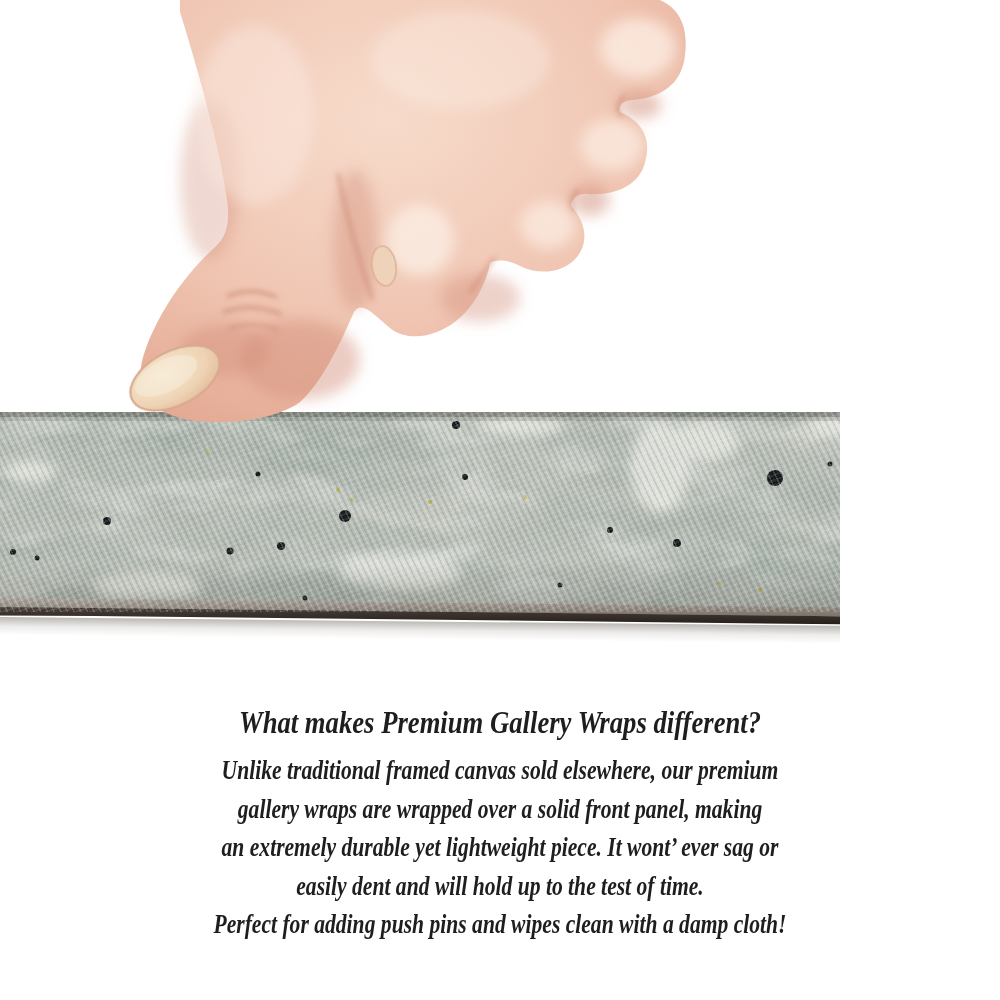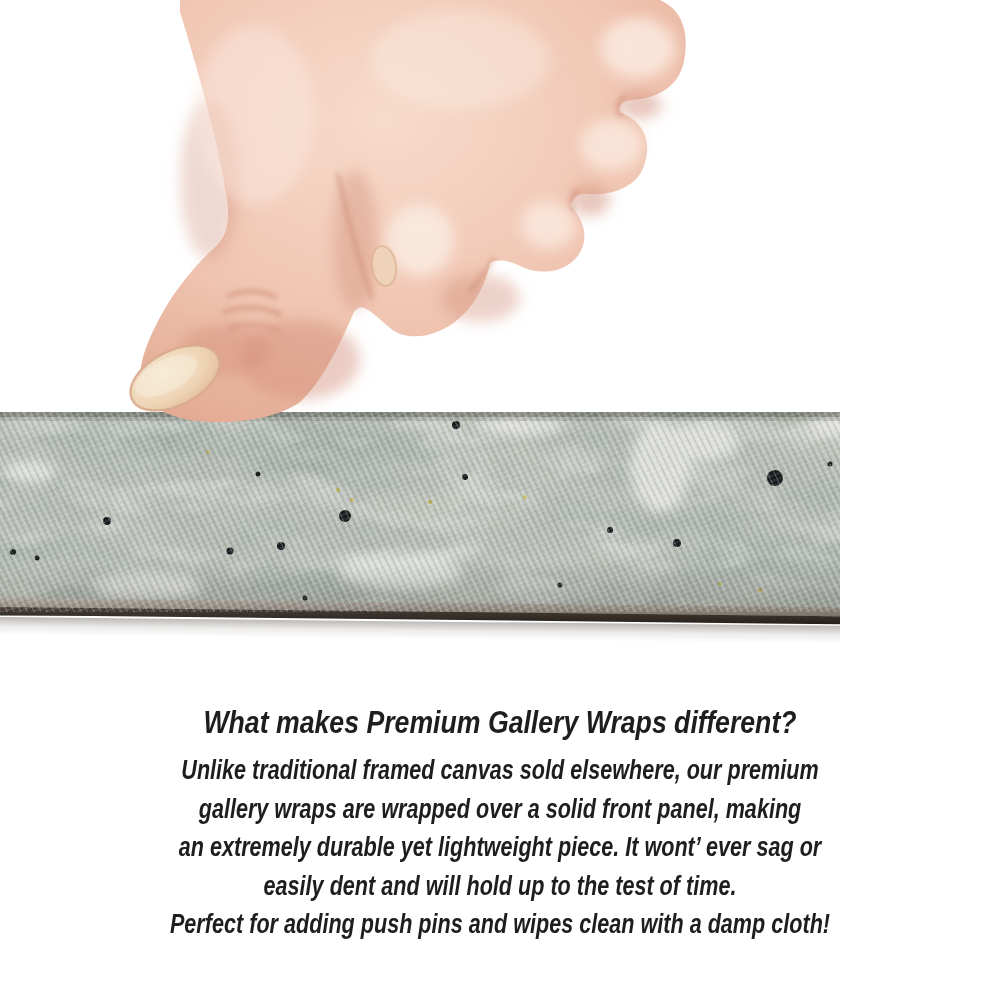--- a/index.html
+++ b/index.html
@@ -1,18 +1,18 @@
 <!DOCTYPE html>
 <html><head>
 <meta charset="utf-8">
 <style>
   html,body{margin:0;padding:0;background:#ffffff;}
   .stage{
     position:relative;width:840px;height:1000px;background:#ffffff;
-    overflow:hidden;font-family:Liberation Sans, sans-serif;
+    overflow:hidden;font-family:Liberation Serif, serif;
   }
   
   .strip{position:absolute;top:412px;left:0;width:1000px;height:216px;z-index:1;}
   .strip svg{display:block;}
   .weave{
     position:absolute;top:0;left:0;width:1000px;height:200px;pointer-events:none;
     background:
       repeating-linear-gradient(64deg, rgba(255,255,255,0.20) 0 1.5px, rgba(0,0,0,0) 1.5px 3px, rgba(70,76,68,0.15) 3px 4.5px, rgba(0,0,0,0) 4.5px 6px),
       repeating-linear-gradient(-20deg, rgba(255,255,255,0.10) 0 2px, rgba(0,0,0,0) 2px 5px);
     opacity:.95;

